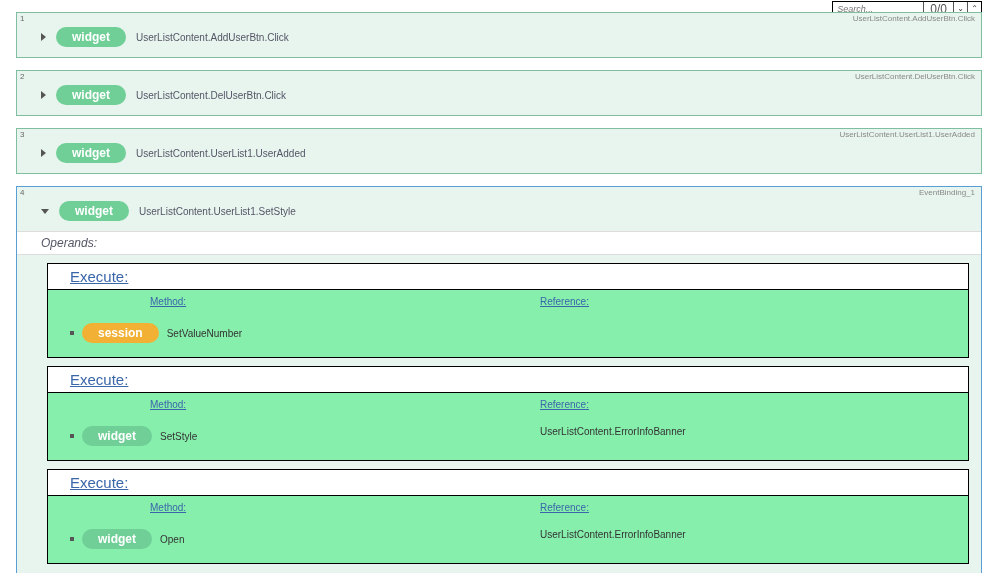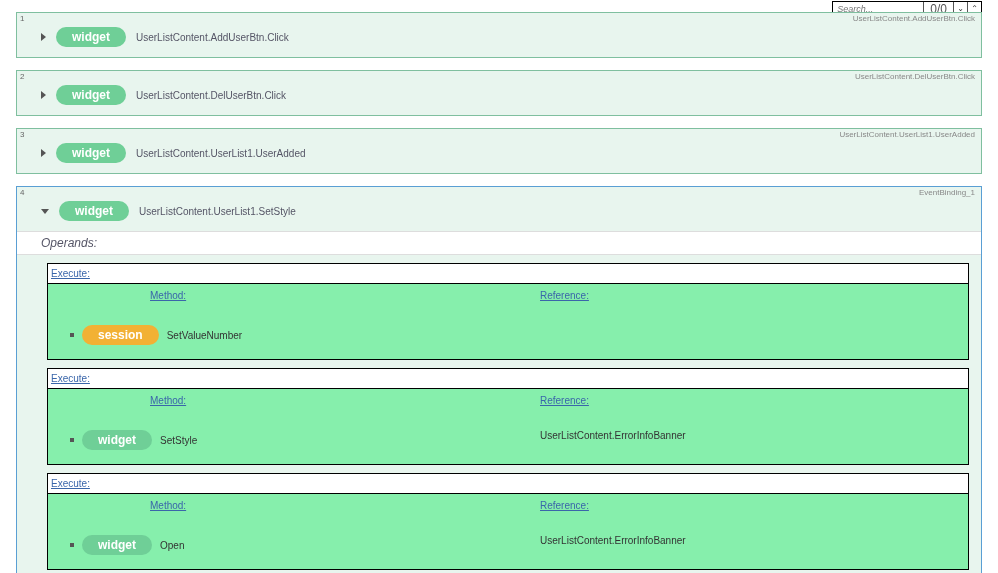--- a/index.html
+++ b/index.html
@@ -118,22 +118,22 @@
   .execute-panel-wrap {
     padding: 8px 12px 0 30px;
     background: #e8f5ee;
   }
   .execute-panel {
     border: 1px solid #000;
     background: #fff;
   }
   .exec-head {
     border-bottom: 1px solid #000;
-    padding: 4px 3px;
-    font-size: 10px;
+    padding: 4px 22px;
+    font-size: 15px;
     color: #3a66aa;
     text-decoration: underline;
   }
   .exec-body {
     background: #86efac;
     padding: 6px 10px 14px 10px;
     position: relative;
   }
   .exec-cols {
     display: flex;
@@ -144,21 +144,21 @@
   .col-head {
     font-size: 10px;
     color: #3a66aa;
     text-decoration: underline;
     padding-left: 92px;
   }
   .col-value-row {
     display: flex;
     align-items: center;
     gap: 8px;
-    margin-top: 24px;
+    margin-top: 16px;
     padding-left: 12px;
   }
   .bullet {
     width: 4px; height: 4px;
     background: #555;
     flex-shrink: 0;
   }
   .val-text {
     font-size: 10px;
     color: #333;

